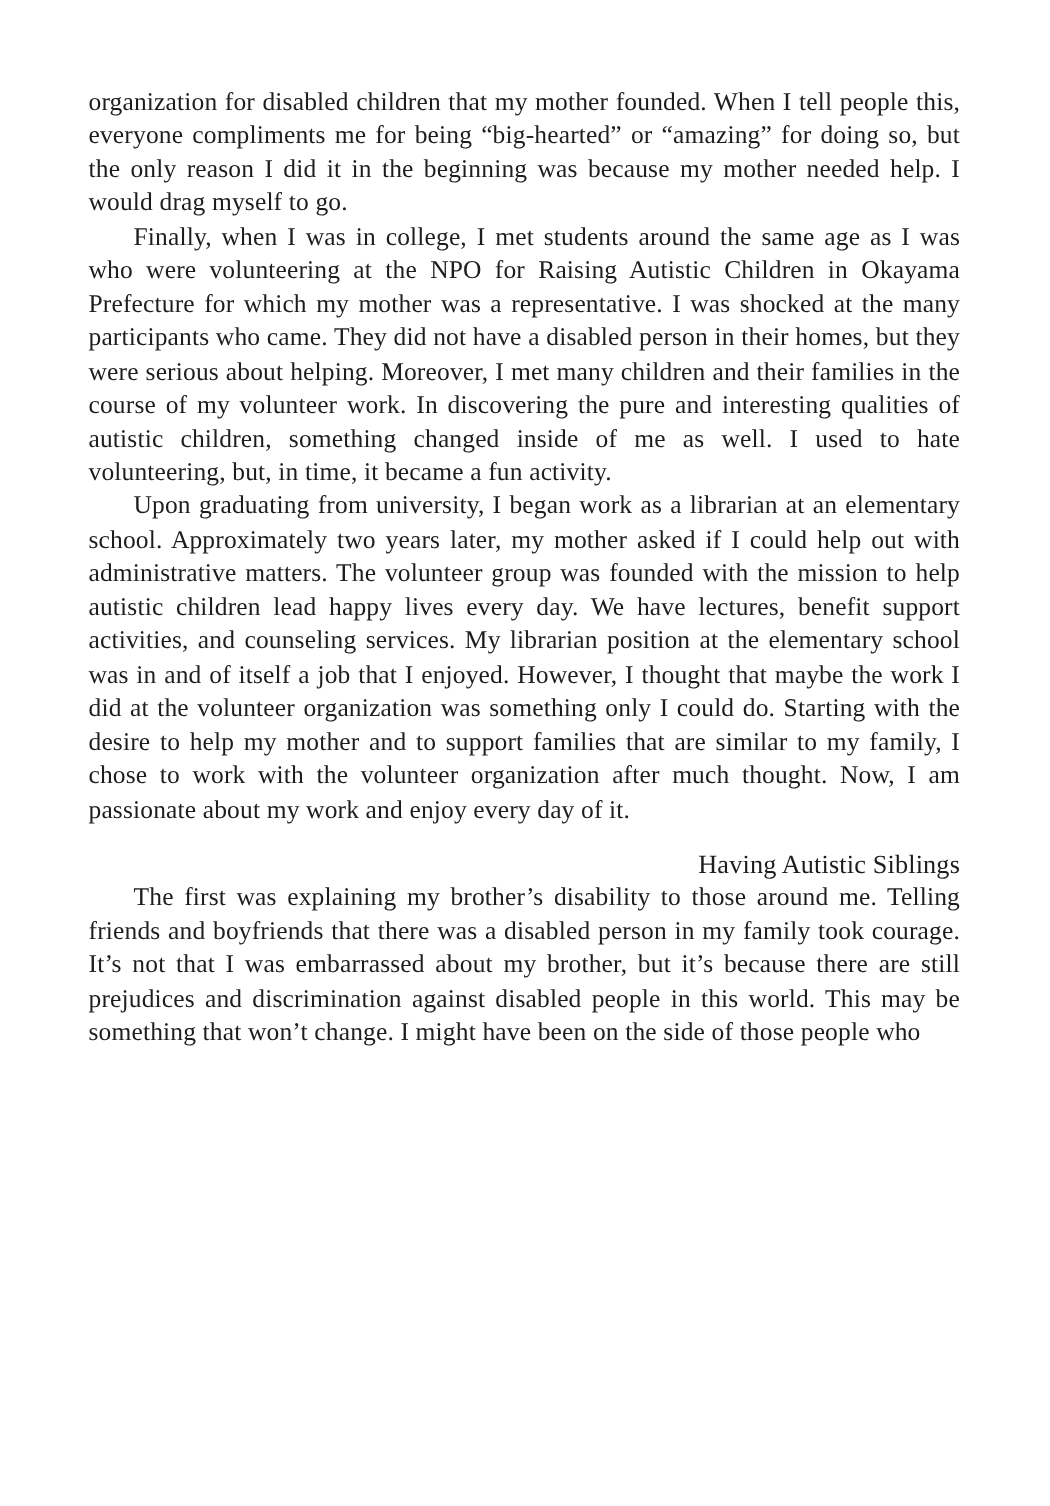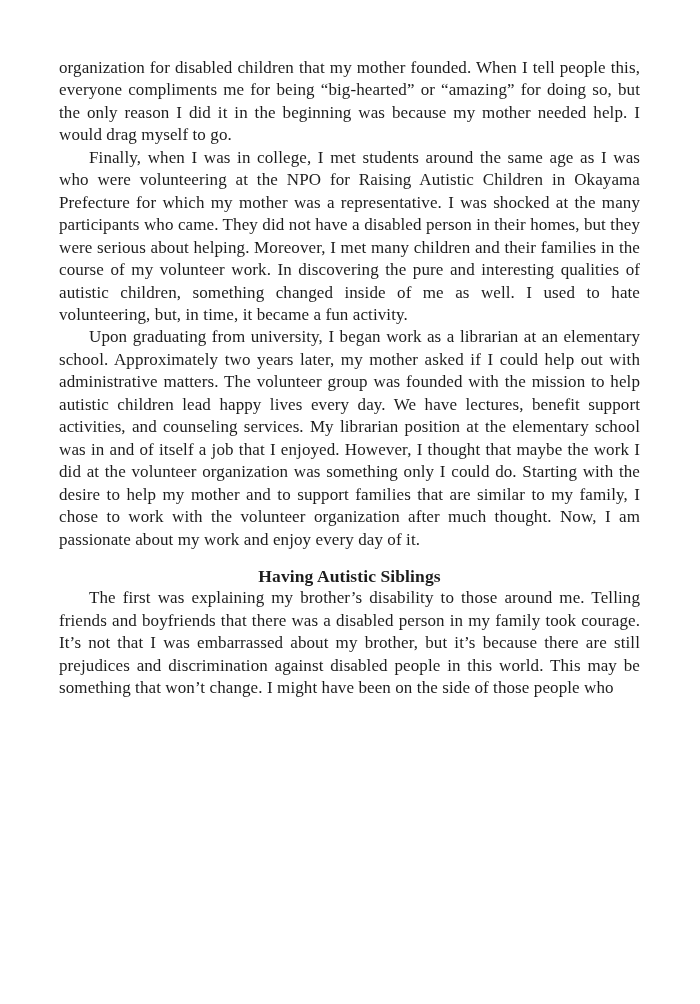--- a/index.html
+++ b/index.html
@@ -30,23 +30,23 @@
     text-justify: inter-word;
     letter-spacing: 0.1px;
   }
   .para.indent {
     text-indent: 30px;
   }
   .heading {
     margin: 14px 0 0 0;
     font-size: 17.5px;
     line-height: 22.45px;
-    font-weight: bold;
+    font-weight: normal;
     letter-spacing: 0.1px;
-    text-align: center;
+    text-align: right;
   }
   .page-number {
     position: absolute;
     left: 59px;
     top: 946px;
     font-size: 15px;
     line-height: 18px;
     color: #222222;
   }
 </style>

